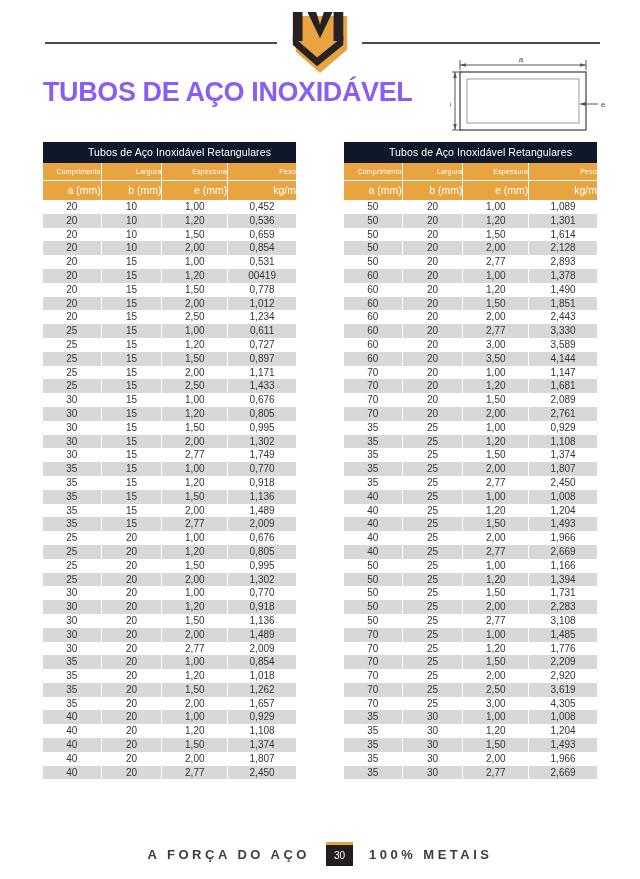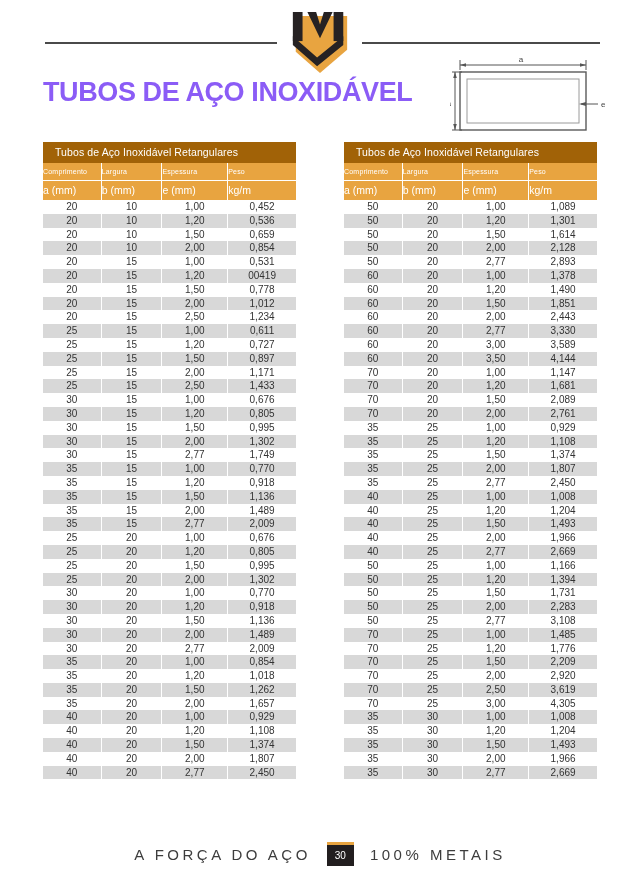--- a/index.html
+++ b/index.html
@@ -18,50 +18,50 @@
     font-size:27px; line-height:28px; font-weight:900; letter-spacing:-0.4px;
     color:#8b5cf6;
   }
   .diagram { position:absolute; left:450px; top:56px; width:160px; height:86px; }
 
   
   .tbl { position:absolute; top:142px; width:253px; }
   .tbl.left-tbl { left:43px; }
   .tbl.right-tbl { left:344px; }
   .tbl-title {
-    background:#a16207; color:#fff; height:21px; line-height:21px;
-    font-size:10.5px; padding-left:12px; letter-spacing:0.1px;
+    background:#0f172a; color:#fff; height:21px; line-height:21px;
+    font-size:10.5px; padding-left:20px; letter-spacing:0.1px;text-align:center;
   }
   .tbl table { width:100%; border-collapse:collapse; table-layout:fixed; }
   .tbl th:nth-child(1), .tbl td:nth-child(1) { width:23%; }
   .tbl th:nth-child(2), .tbl td:nth-child(2) { width:24%; }
   .tbl th:nth-child(3), .tbl td:nth-child(3) { width:26%; }
   .tbl th:nth-child(4), .tbl td:nth-child(4) { width:27%; }
   .tbl thead th {
-    background:#e8a440; color:#fff; font-weight:normal; text-align:left;
+    background:#e8a440; color:#fff; font-weight:normal; text-align:right;
     border-left:1px solid #fff;
   }
   .tbl thead th:first-child { border-left:none; }
   .tbl thead tr.hrow1 th { font-size:7px; height:17px; border-bottom:1px solid #fff; letter-spacing:0.2px; }
   .tbl thead tr.hrow2 th { font-size:10.5px; height:20px; }
   .tbl tbody td {
     font-size:10px; color:#333; text-align:center; height:13.8px;
     line-height:13.8px; border-left:1px solid rgba(255,255,255,0.9);
     overflow:hidden; white-space:nowrap;
   }
   .tbl tbody td:first-child { border-left:none; }
   .tbl tbody tr:nth-child(even) { background:#d8d8d8; }
 
   
   .footer {
     position:absolute; left:0; top:840px; width:640px; height:28px;
     display:flex; align-items:center; justify-content:center;
   }
   .footer .f-text {
-    font-size:15px; letter-spacing:3.5px; color:#3d3d3d; font-weight:400;
+    font-size:13px; letter-spacing:3.5px; color:#3d3d3d; font-weight:700;
   }
   .page-badge {
     width:27px; height:24px; margin:0 16px; background:#221e1f;
     border-top:3px solid #e8a440; color:#fff; font-size:10px;
     display:flex; align-items:center; justify-content:center;
   }
   svg text { font-family:"Liberation Sans", sans-serif; }
 </style>
 </head>
 <body>

